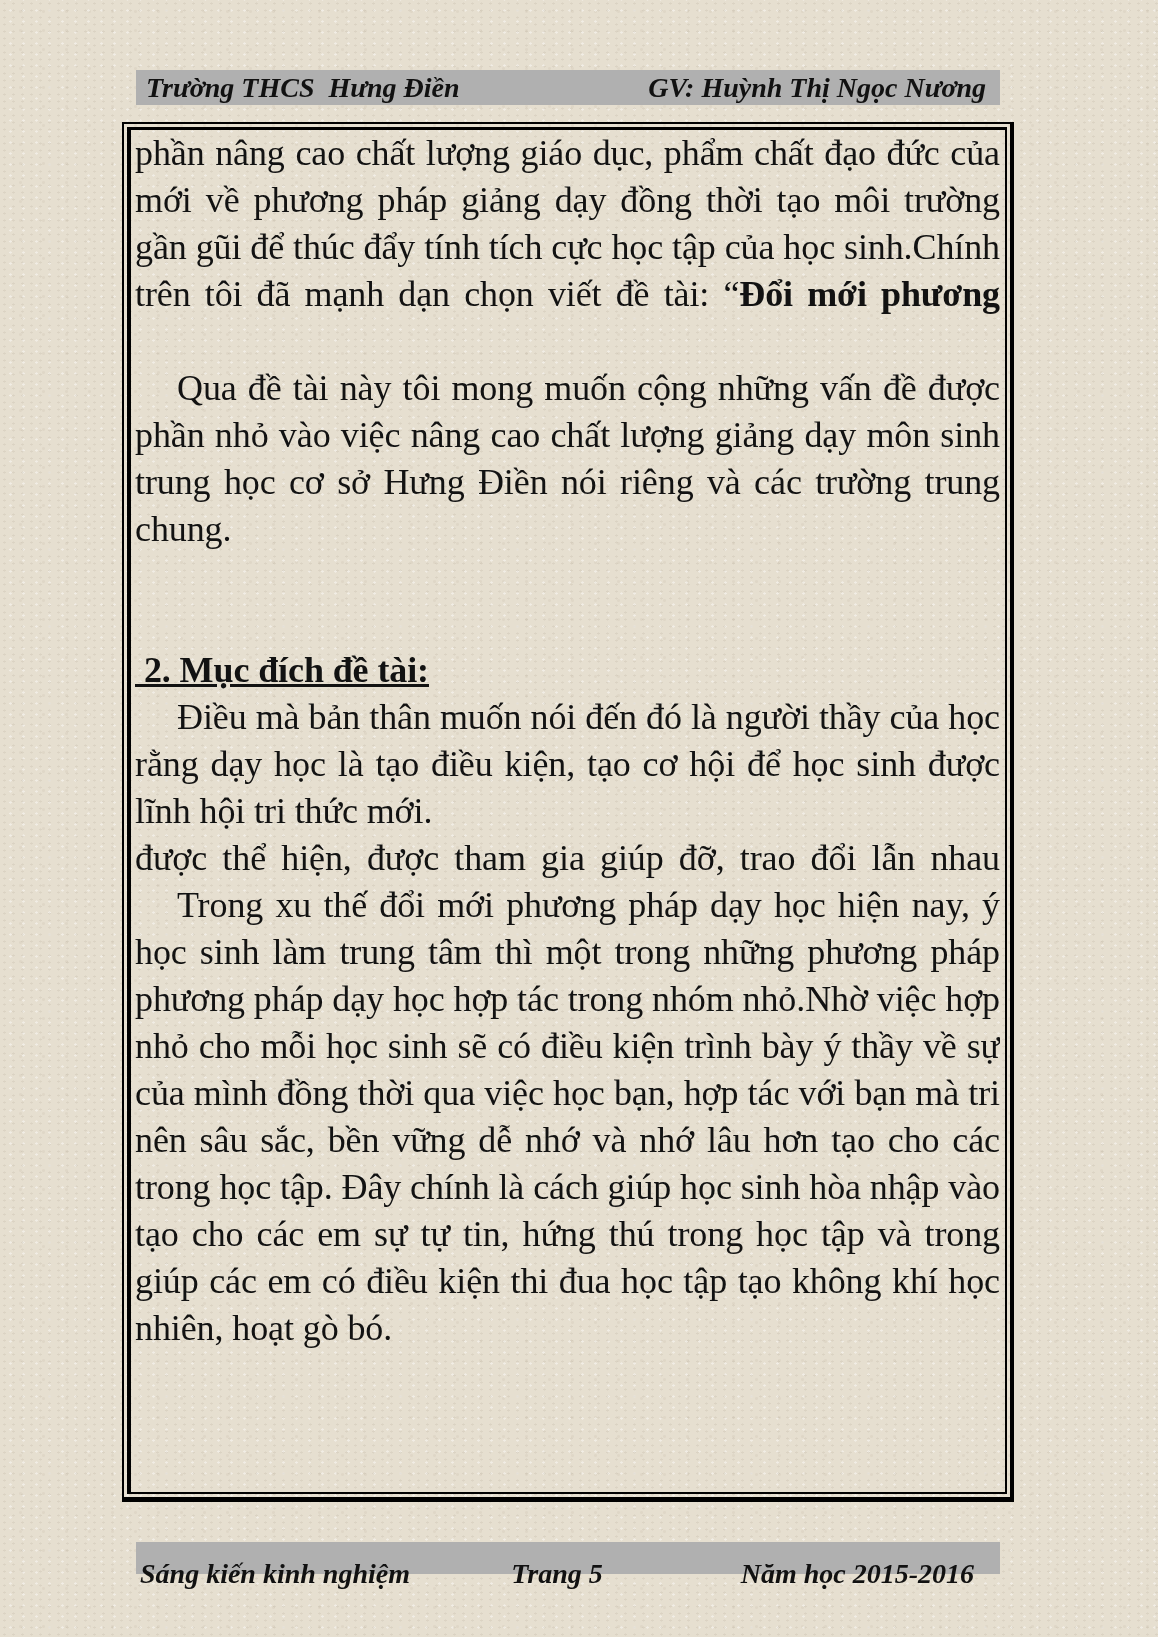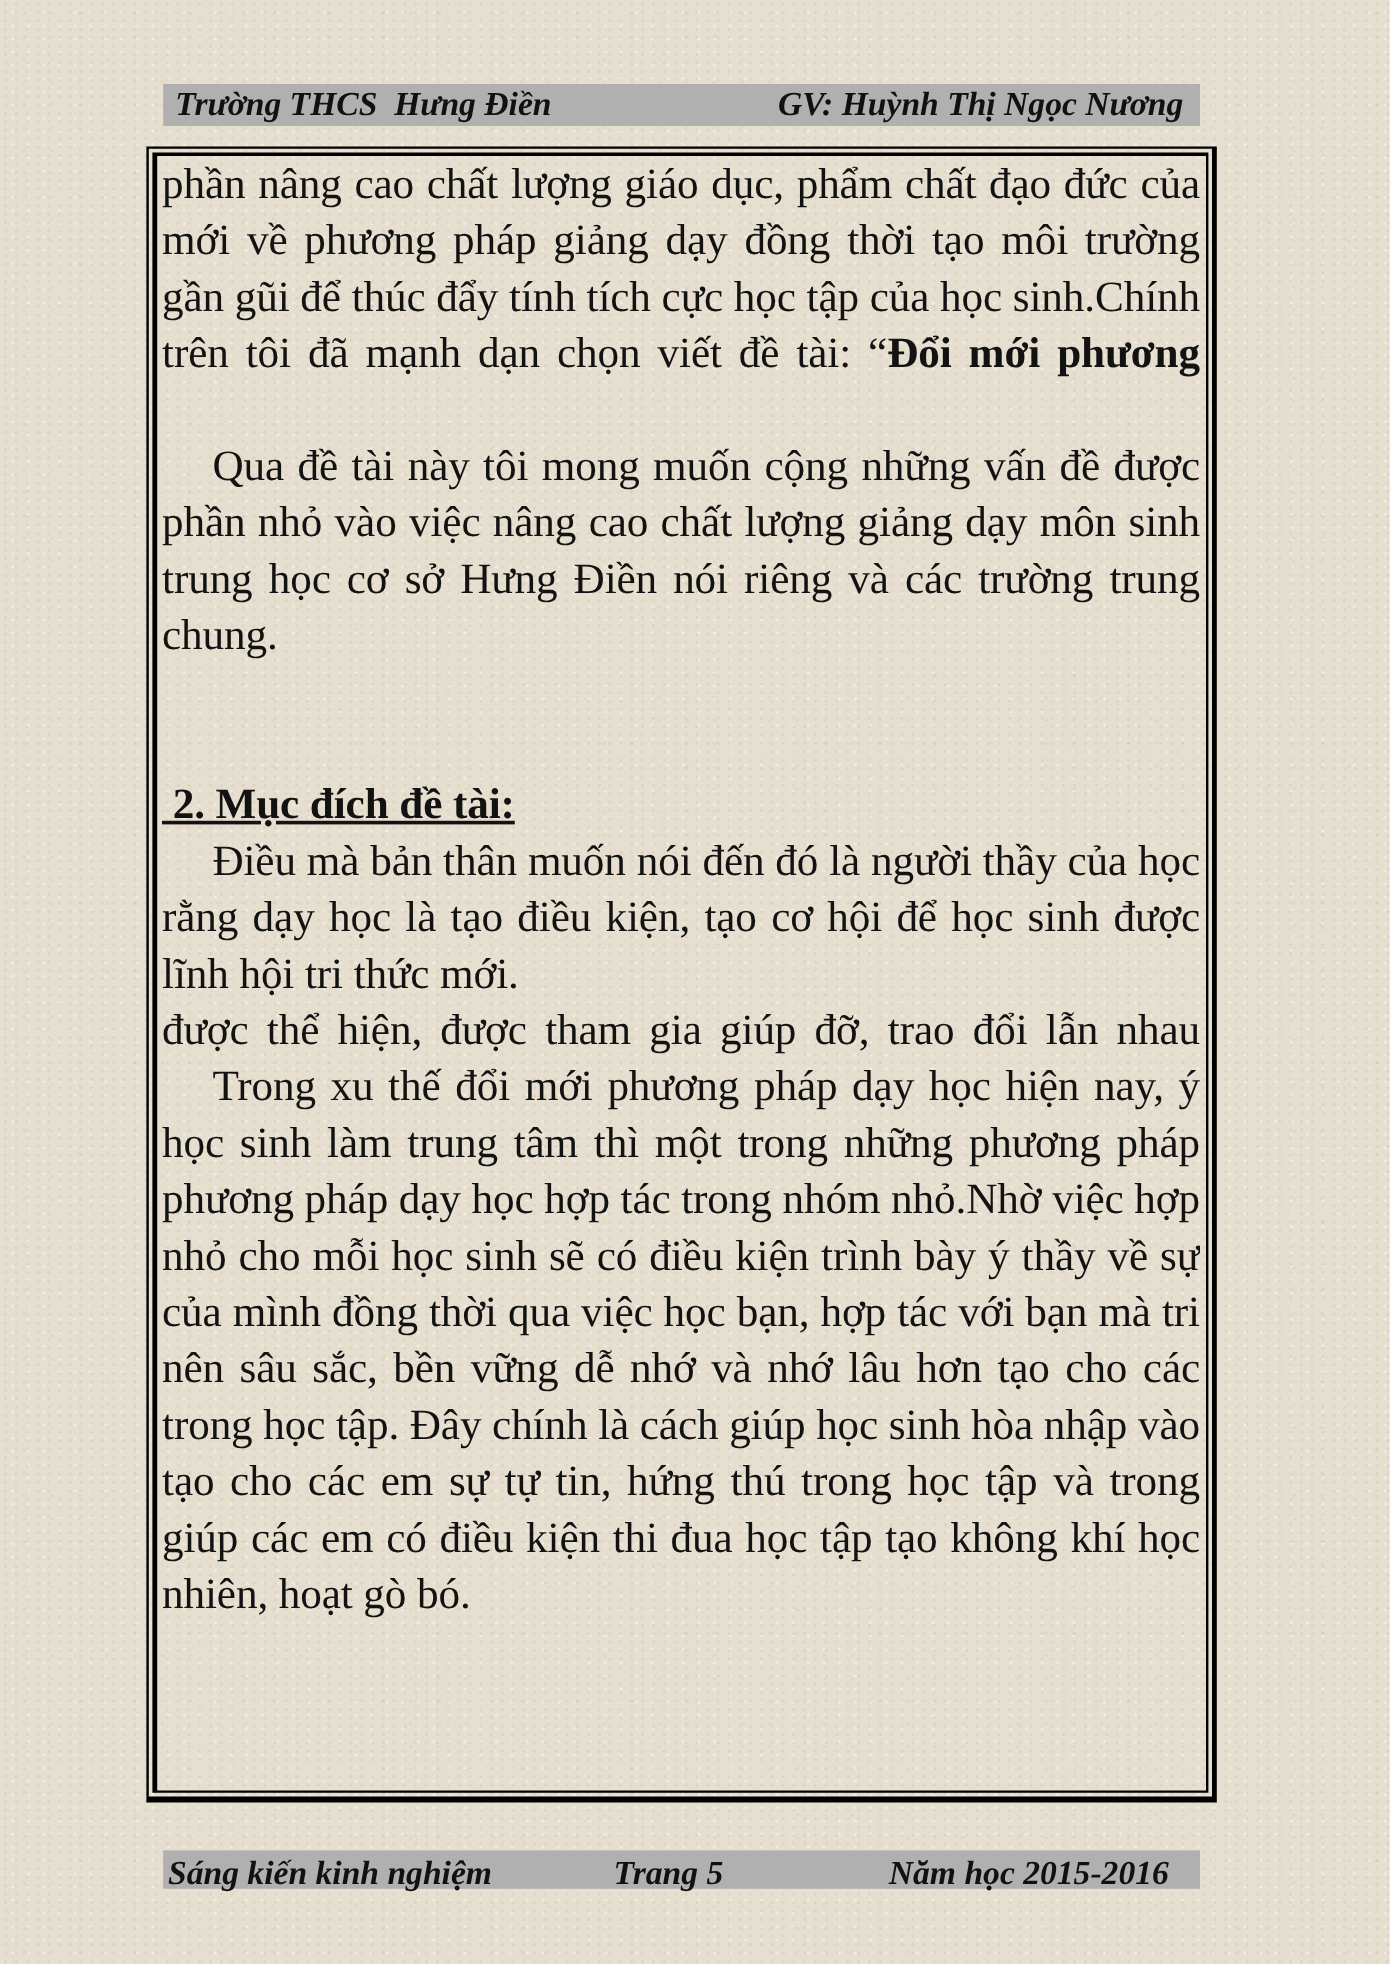--- a/index.html
+++ b/index.html
@@ -19,21 +19,21 @@
   }
   
   .bar{
     position:absolute;left:136px;width:864px;
     background:#b0b0b0;
     font-weight:bold;font-style:italic;
     font-size:28px;color:#111;
   }
   .bar span{white-space:pre;}
   .header-bar{top:70px;height:35px;line-height:35px;display:flex;justify-content:space-between;padding:0 14px 0 10px;box-sizing:border-box;}
-  .footer-bar{top:1542px;height:32px;line-height:32px;display:grid;grid-template-columns:1fr auto 1fr;padding:4px 26px 0 4px;box-sizing:border-box;}
+  .footer-bar{top:1542px;height:32px;line-height:32px;display:grid;grid-template-columns:1fr auto 1fr;padding:16px 26px 0 4px;box-sizing:border-box;}
   .footer-bar .mid{justify-self:center;}
   .footer-bar .right{justify-self:end;}
   
   .doc-box{
     position:absolute;left:122px;top:122px;width:892px;height:1380px;
     box-sizing:border-box;
     border-style:solid;border-color:#000;
     border-width:2px 4px 5px 2px;
     padding:3px;
   }

